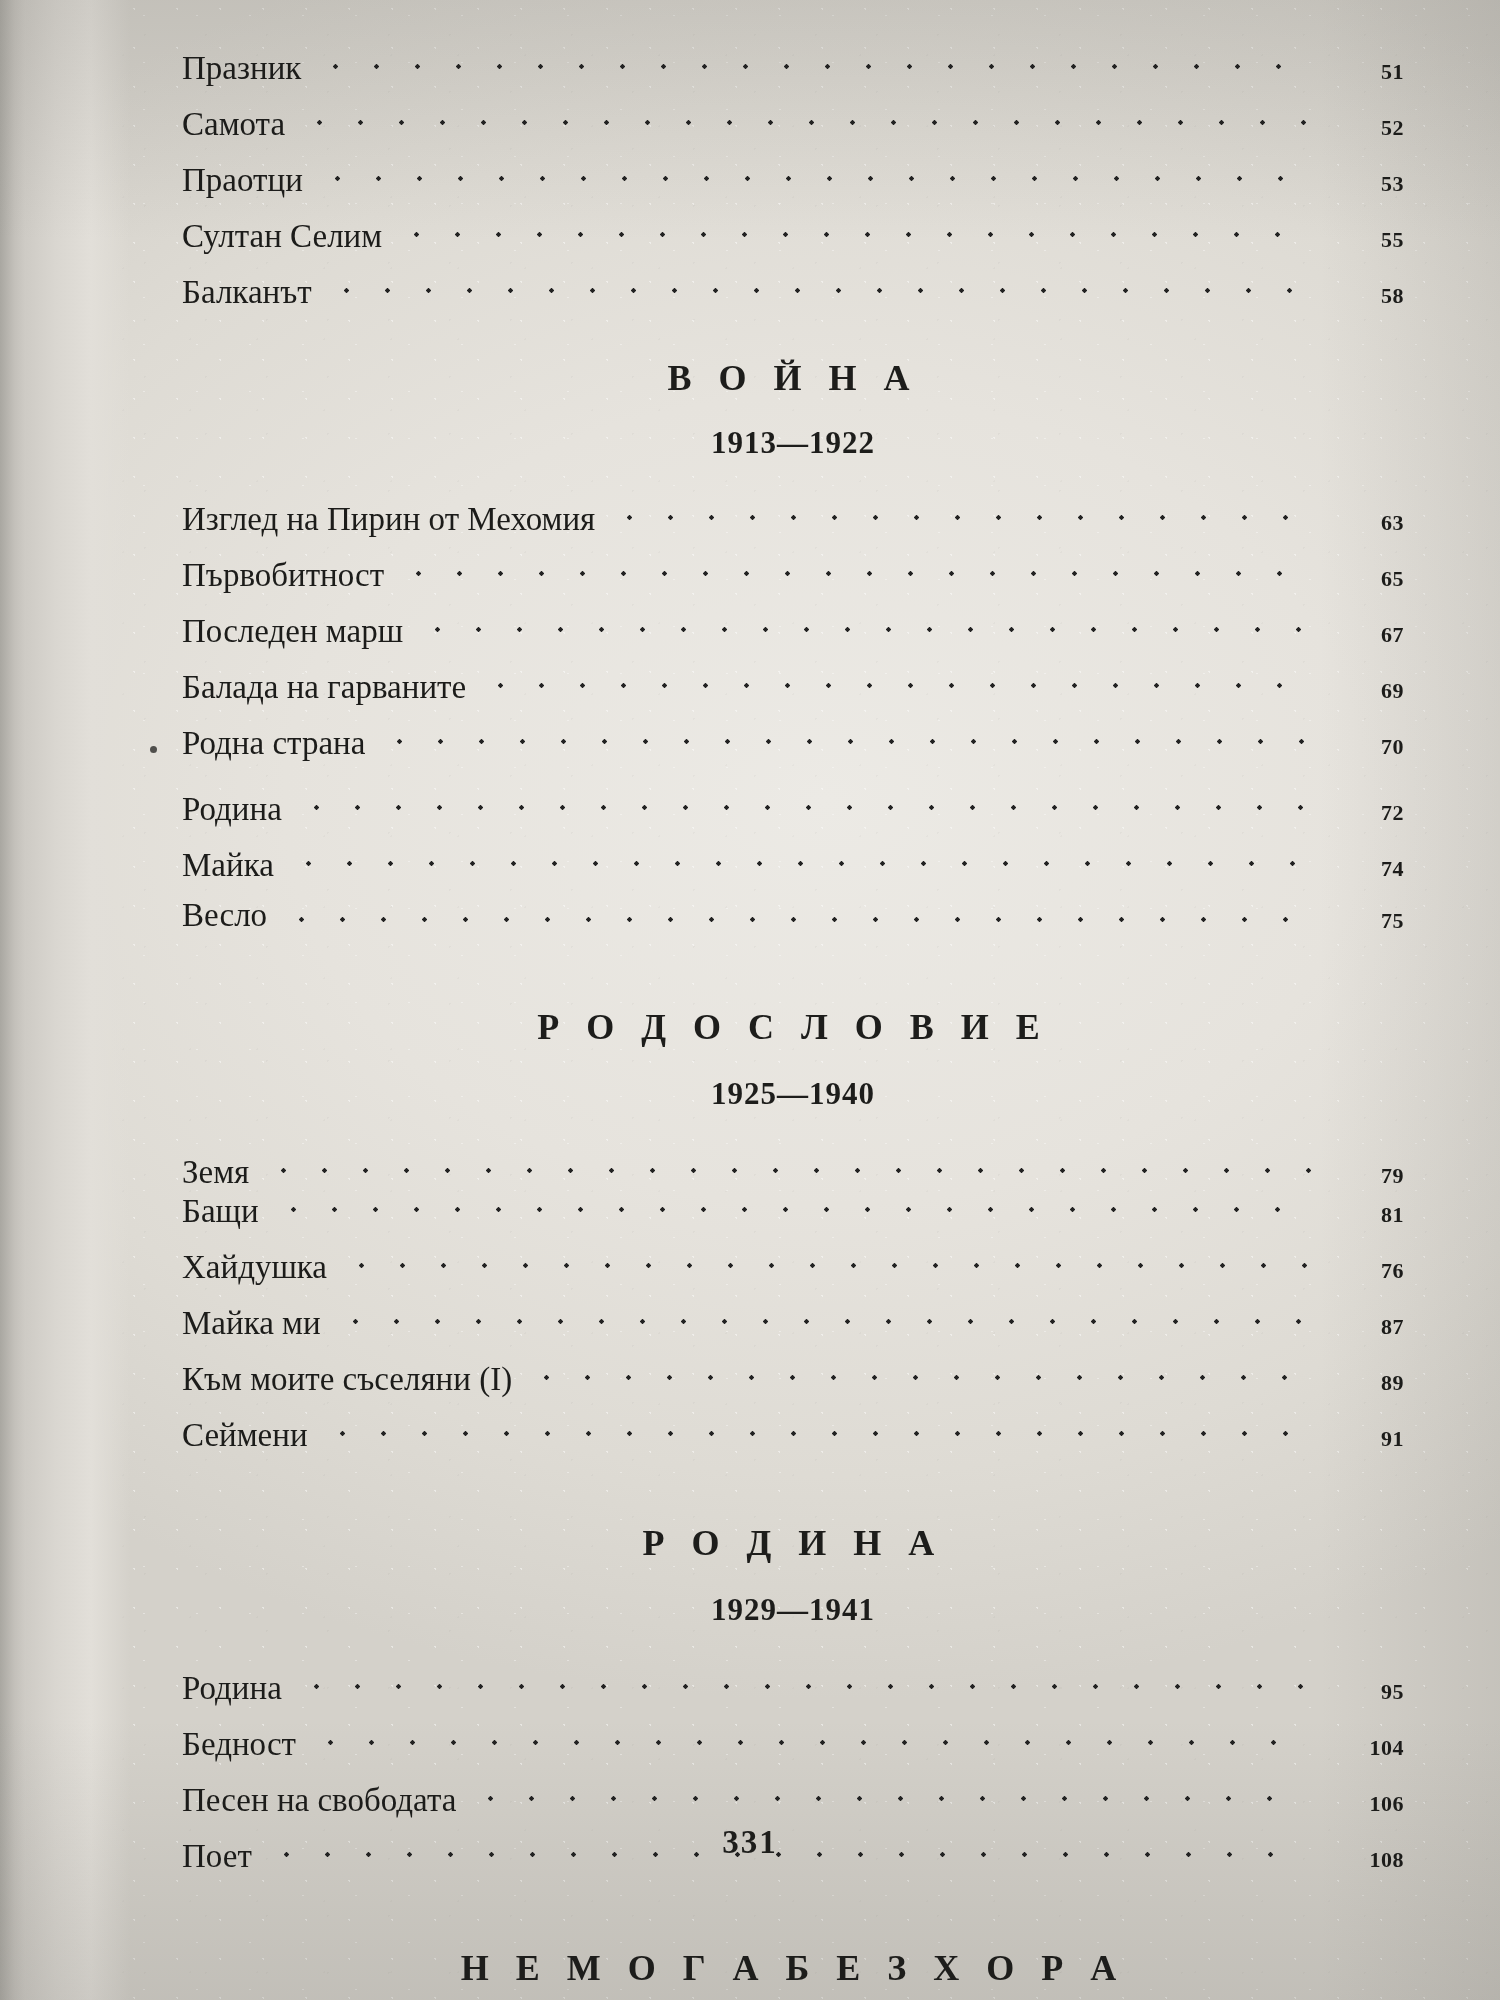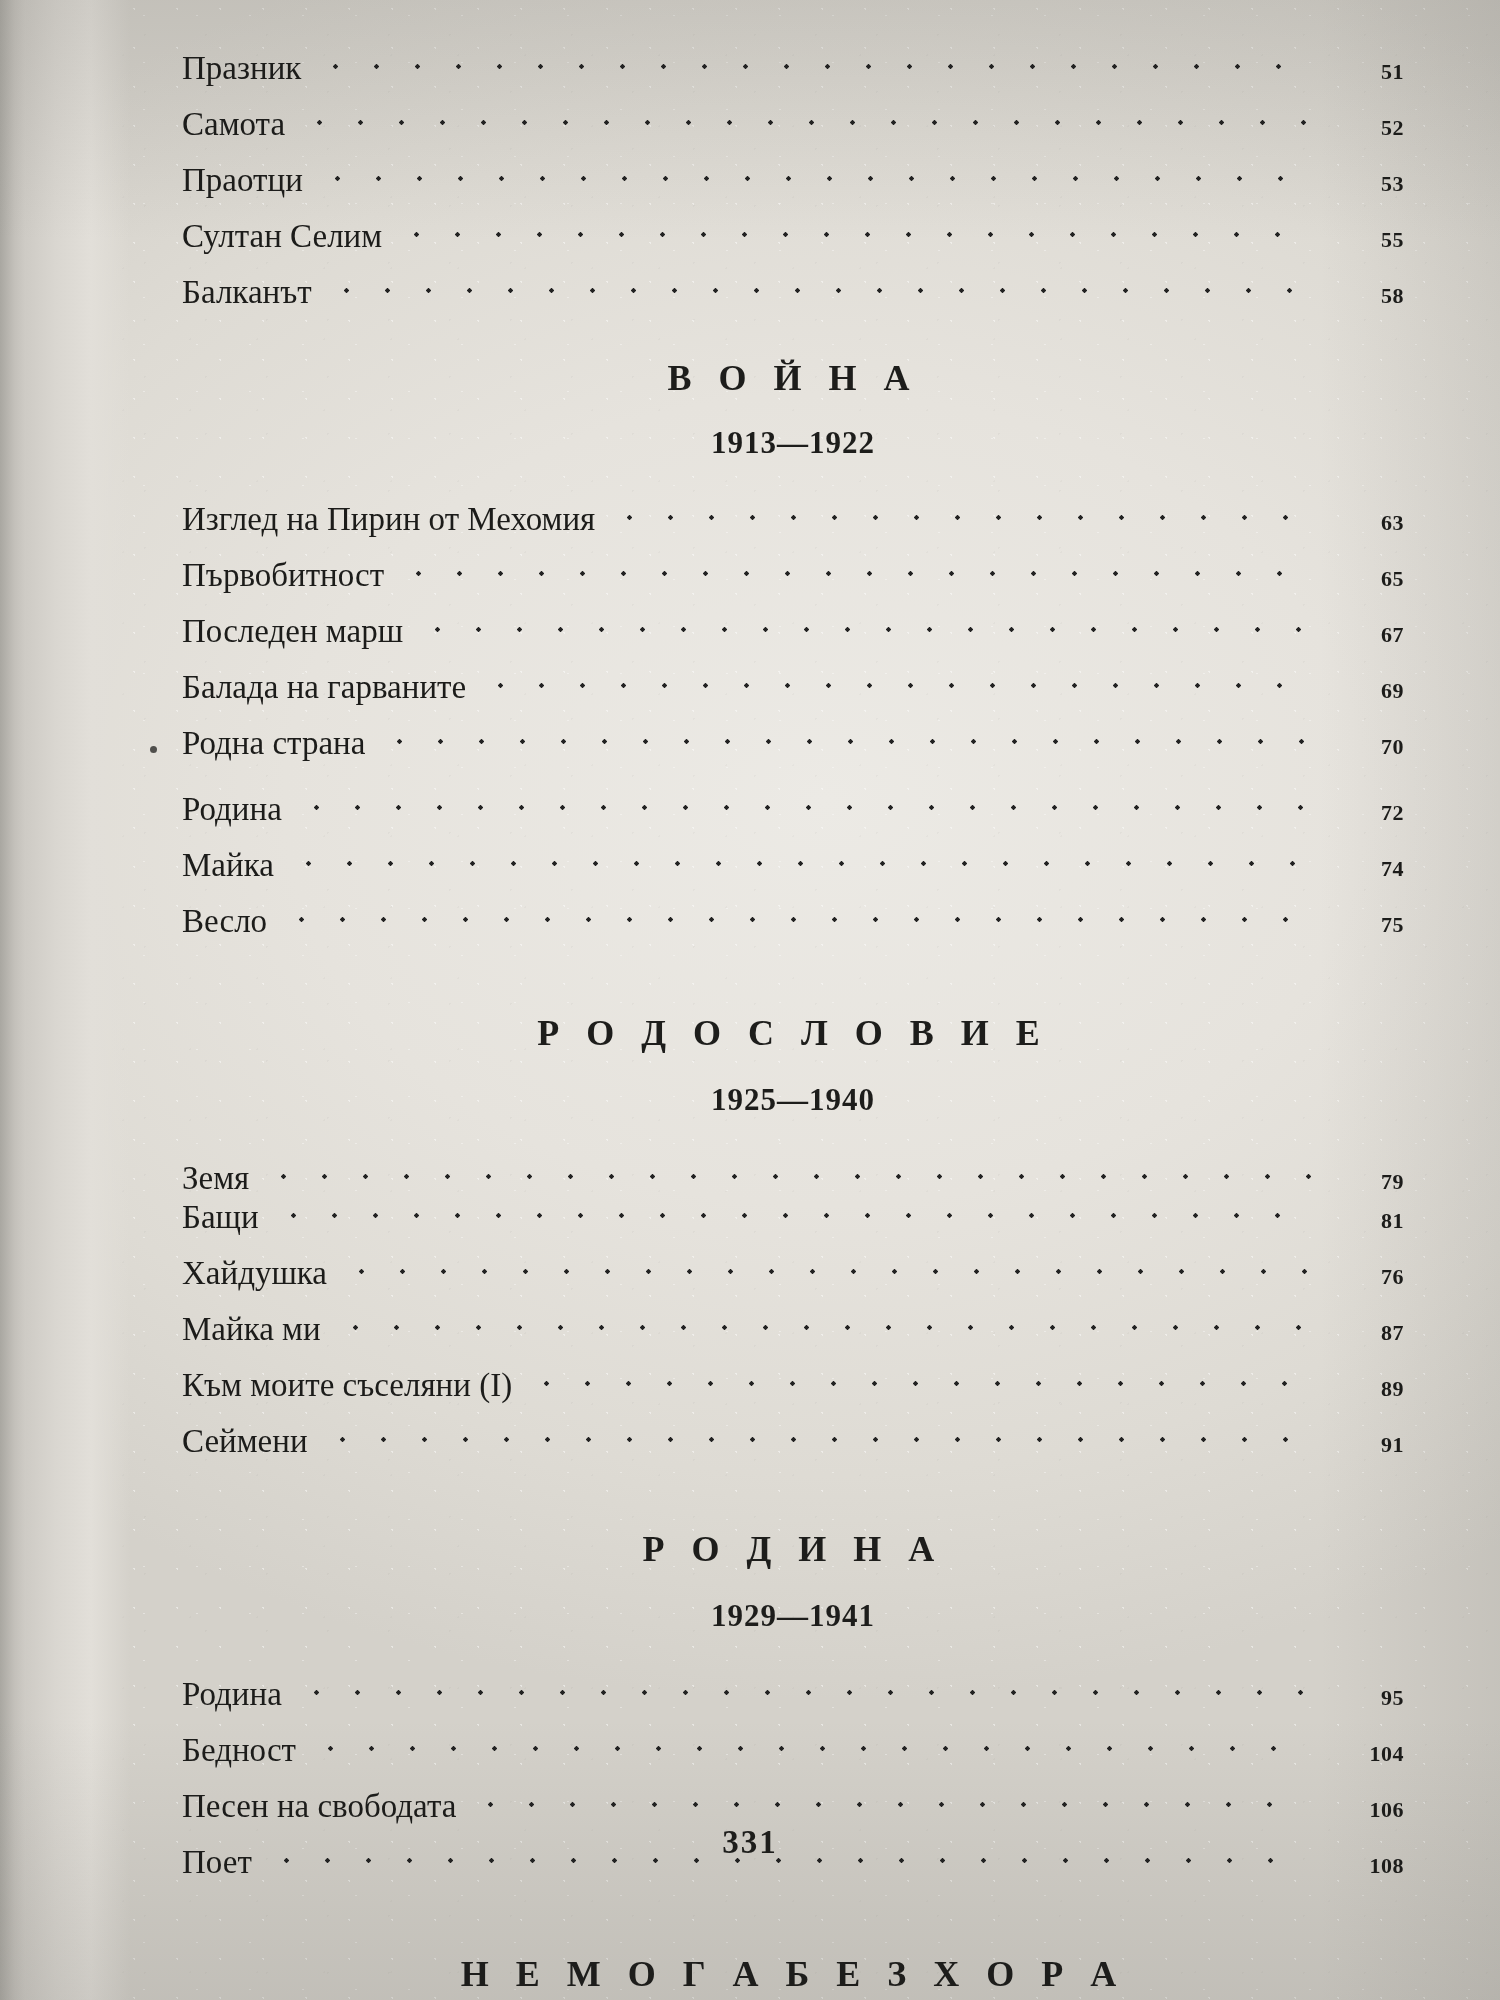--- a/index.html
+++ b/index.html
@@ -221,21 +221,21 @@
             <li class="entry" style="margin-bottom: 17px;">
               <span class="title">Родина</span>
               <span class="leader"></span>
               <span class="page">72</span>
             </li>
             <li class="entry" style="margin-bottom: 17px;">
               <span class="title">Майка</span>
               <span class="leader"></span>
               <span class="page">74</span>
             </li>
-            <li class="entry" style="margin-bottom: 17px;">
+            <li class="entry" style="margin-bottom: 17px; align-items: flex-end;">
               <span class="title">Весло</span>
               <span class="leader"></span>
               <span class="page">75</span>
             </li>
           </ul>
         </div>
         <div>
           <div class="section-head" style="margin-top: 74px;">Р О Д О С Л О В И Е</div>
           <div class="section-years" style="margin-top: 28px;">1925—1940</div>
           <ul class="entries" style="margin-top: 38px; margin-bottom: 68px;">

